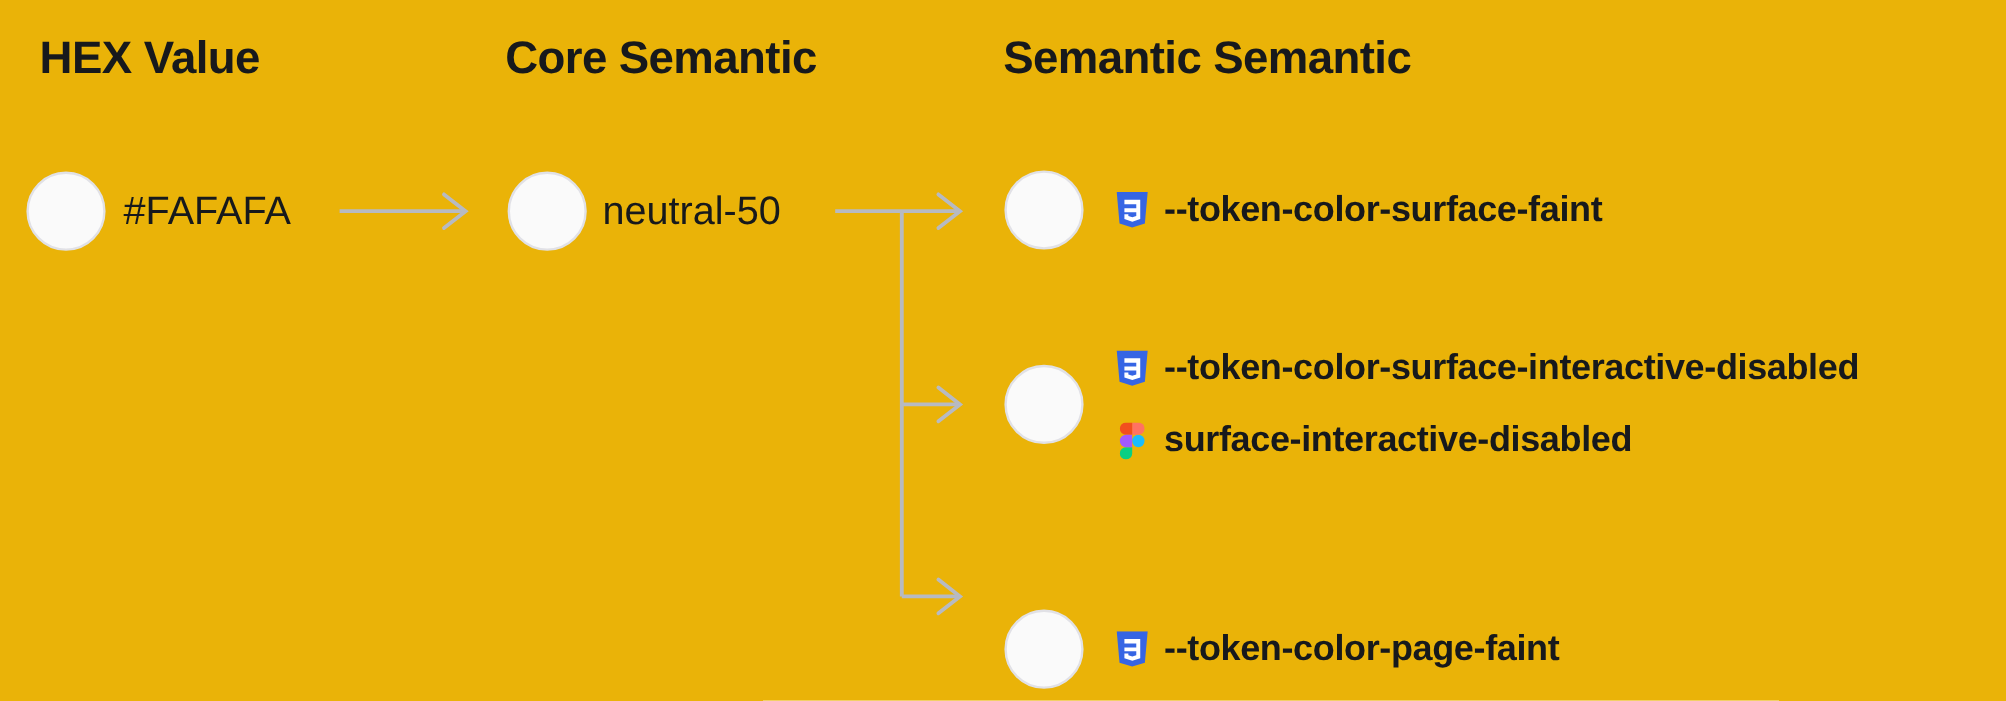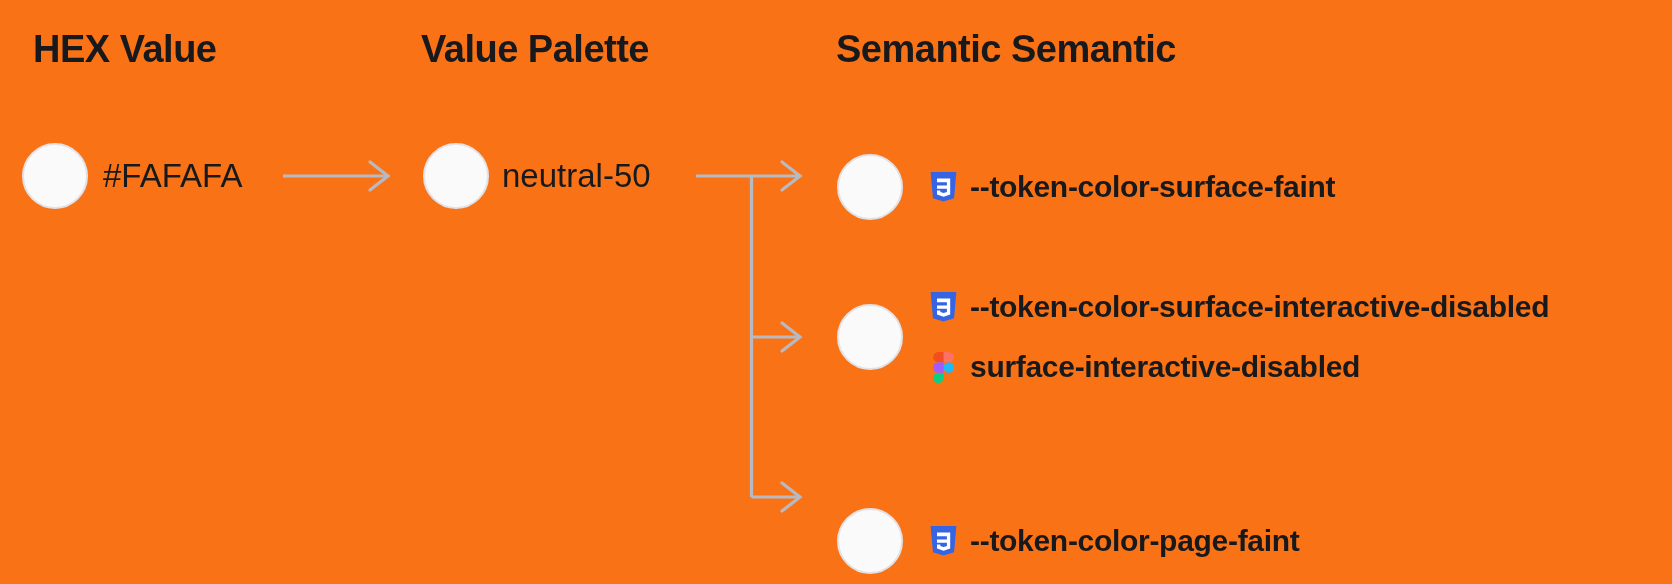--- a/index.html
+++ b/index.html
@@ -1,19 +1,19 @@
 <!DOCTYPE html>
 <html><head>
 <meta charset="utf-8">
 <style>
   html,body{margin:0;padding:0;background:#ffffff;}
   .canvas{
     position:relative;
     width:1672px;height:584px;
-    background:#f97316;
+    background:#eab308;
     font-family:"Liberation Sans", sans-serif;
     color:#17191C;
     overflow:hidden;
   }
   .col-header{
     position:absolute;top:28px;
     font-size:38px;font-weight:700;letter-spacing:-0.5px;
     color:#17191C;white-space:nowrap;
   }
   #hdr-hex{left:33px;}
@@ -26,39 +26,39 @@
     background:#FAFAFA;border:2px solid #E1E1E6;
     box-sizing:border-box;flex:0 0 auto;
   }
   .value-label{
     font-size:33px;font-weight:400;color:#17191C;white-space:nowrap;
   }
   #row-hex{left:22px;top:143px;height:66px;gap:15px;}
   #row-core{left:423px;top:143px;height:66px;gap:13px;align-items:center;}
 
   .sem-row{left:837px;height:110px;gap:27px;}
-  #sem-row-0{top:120px;margin-top:12px;}
+  #sem-row-0{top:120px;}
   #sem-row-1{top:282px;}
   #sem-row-2{top:442px;margin-top:44px;}
   .token-lines{display:flex;flex-direction:column;gap:24px;}
   .token-line{display:flex;align-items:center;height:36px;gap:13px;}
   .icon-box{width:27px;height:31px;display:flex;align-items:center;justify-content:center;flex:0 0 auto;}
   .token-label{
     font-size:30px;font-weight:700;letter-spacing:-0.3px;
     color:#17191C;white-space:nowrap;
   }
   .arrows{position:absolute;left:0;top:0;pointer-events:none;}
 </style>
 </head>
 <body>
 
 <div class="canvas">
 
   <div class="col-header" id="hdr-hex">HEX Value</div>
-  <div class="col-header" id="hdr-core">Value Palette</div>
+  <div class="col-header" id="hdr-core">Core Semantic</div>
   <div class="col-header" id="hdr-semantic">Semantic Semantic</div>
 
   <svg class="arrows" width="1672" height="584" viewBox="0 0 1672 584" fill="none" stroke="#B7BAC2" stroke-width="3.2">
 
     <path d="M283 176 H386"></path>
     <polyline points="370,162 388,176 370,190" stroke-linecap="round"></polyline>
 
     <path d="M696 176 H798"></path>
     <polyline points="782,162 800,176 782,190" stroke-linecap="round"></polyline>
     <path d="M751.5 176 V497"></path>

